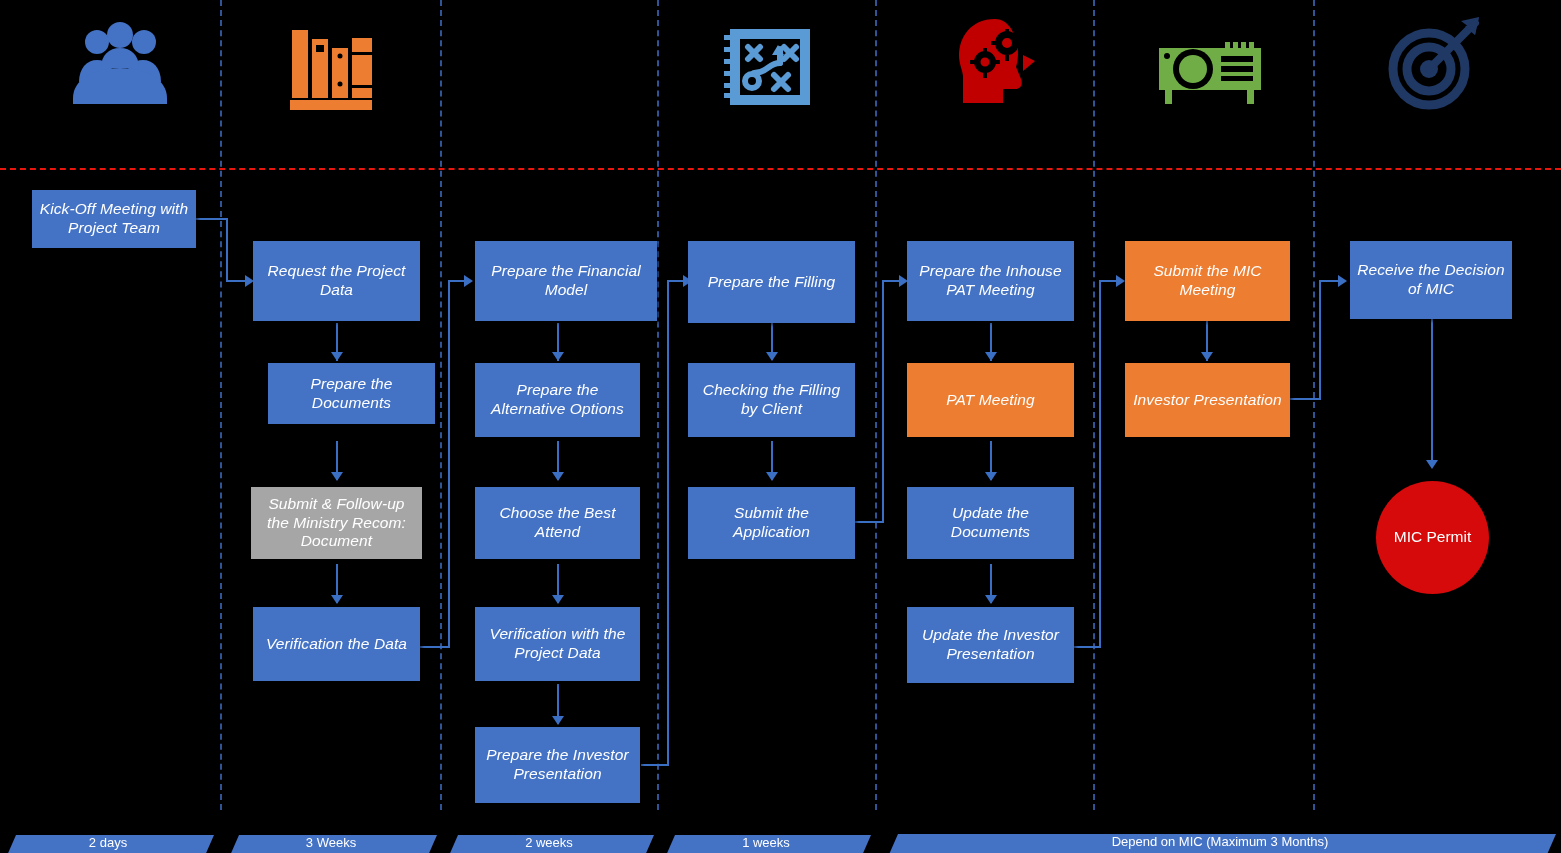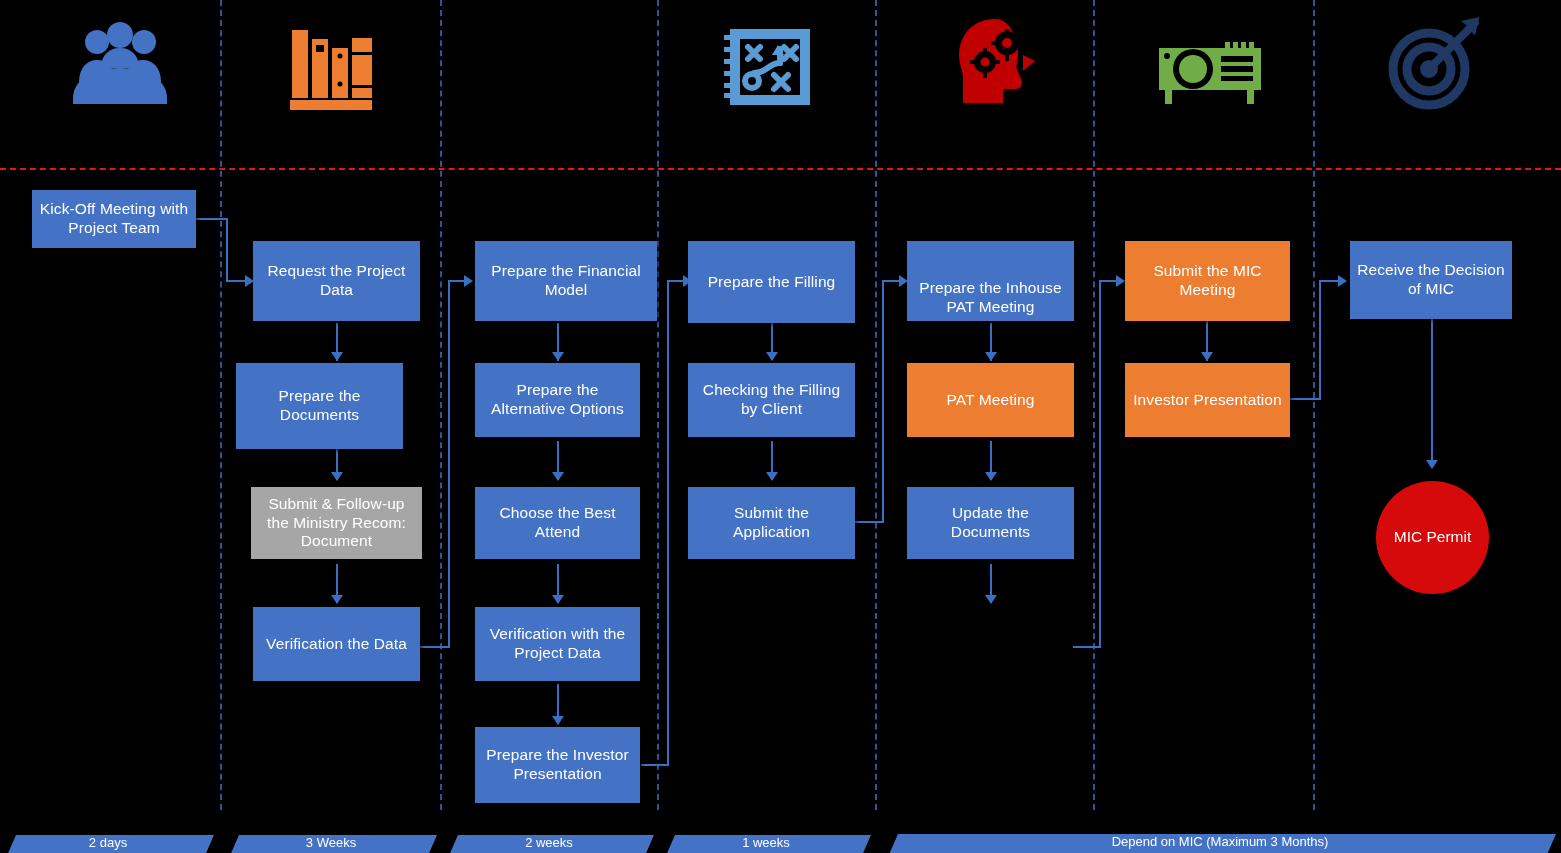--- a/index.html
+++ b/index.html
@@ -16,21 +16,21 @@
   
   .icon-slot{position:absolute;display:flex;align-items:center;
              justify-content:center;}
   .icon-slot svg{display:block;}
 
   
   .node{position:absolute;display:flex;align-items:center;
         justify-content:center;text-align:center;
         font-size:15.5px;line-height:1.22;letter-spacing:.1px;
         color:#fff;box-sizing:border-box;padding:4px 6px;
-        box-shadow:2px 2px 3px rgba(0,0,0,.55);}
+        box-shadow:2px 2px 3px rgba(0,0,0,.55);font-style:italic;}
   .node.blue{background:#4472c4;}
   .node.orange{background:#ed7d31;}
   .node.grey{background:#a6a6a6;}
   .node span{display:block;width:100%;}
 
   
   .circle{position:absolute;border-radius:50%;background:#d60a0a;
           display:flex;align-items:center;justify-content:center;
           text-align:center;font-size:15.5px;line-height:1.22;color:#fff;}
 
@@ -217,21 +217,21 @@
 
   <div class="conn v" style="left:1431px;top:318px;height:148px;"></div>
   <div class="arrow down" style="left:1426px;top:460px;"></div>
 
   <div class="node blue" style="left:32px;top:190px;width:164px;height:58px;">
     <span>Kick-Off Meeting with Project Team</span>
   </div>
   <div class="node blue" style="left:253px;top:241px;width:167px;height:80px;">
     <span>Request the Project Data</span>
   </div>
-  <div class="node blue" style="left:236px;top:363px;width:167px;height:86px;justify-content:flex-end;">
+  <div class="node blue" style="left:268px;top:363px;width:167px;height:61px;justify-content:flex-end;">
     <span>Prepare the Documents</span>
   </div>
   <div class="node grey" style="left:251px;top:487px;width:171px;height:72px;">
     <span>Submit &amp; Follow-up the Ministry Recom: Document</span>
   </div>
   <div class="node blue" style="left:253px;top:607px;width:167px;height:74px;">
     <span>Verification the Data</span>
   </div>
 
   <div class="node blue" style="left:475px;top:241px;width:182px;height:80px;">
@@ -253,29 +253,32 @@
   <div class="node blue" style="left:688px;top:241px;width:167px;height:82px;">
     <span>Prepare the Filling</span>
   </div>
   <div class="node blue" style="left:688px;top:363px;width:167px;height:74px;">
     <span>Checking the Filling by Client</span>
   </div>
   <div class="node blue" style="left:688px;top:487px;width:167px;height:72px;">
     <span>Submit the Application</span>
   </div>
 
-  <div class="node blue" style="left:907px;top:241px;width:167px;height:80px;align-items:flex-end;">
+  <div class="node blue" style="left:907px;top:241px;width:167px;height:80px;">
     <span>Prepare the Inhouse PAT Meeting</span>
   </div>
   <div class="node orange" style="left:907px;top:363px;width:167px;height:74px;">
     <span>PAT Meeting</span>
   </div>
   <div class="node blue" style="left:907px;top:487px;width:167px;height:72px;">
     <span>Update the Documents</span>
   </div>
+  <div class="node blue" style="left:907px;top:607px;width:167px;height:76px;">
+    <span>Update the Investor Presentation</span>
+  </div>
 
   <div class="node orange" style="left:1125px;top:241px;width:165px;height:80px;">
     <span>Submit the MIC Meeting</span>
   </div>
   <div class="node orange" style="left:1125px;top:363px;width:165px;height:74px;">
     <span>Investor Presentation</span>
   </div>
 
   <div class="node blue" style="left:1350px;top:241px;width:162px;height:78px;">
     <span>Receive the Decision of MIC</span>

